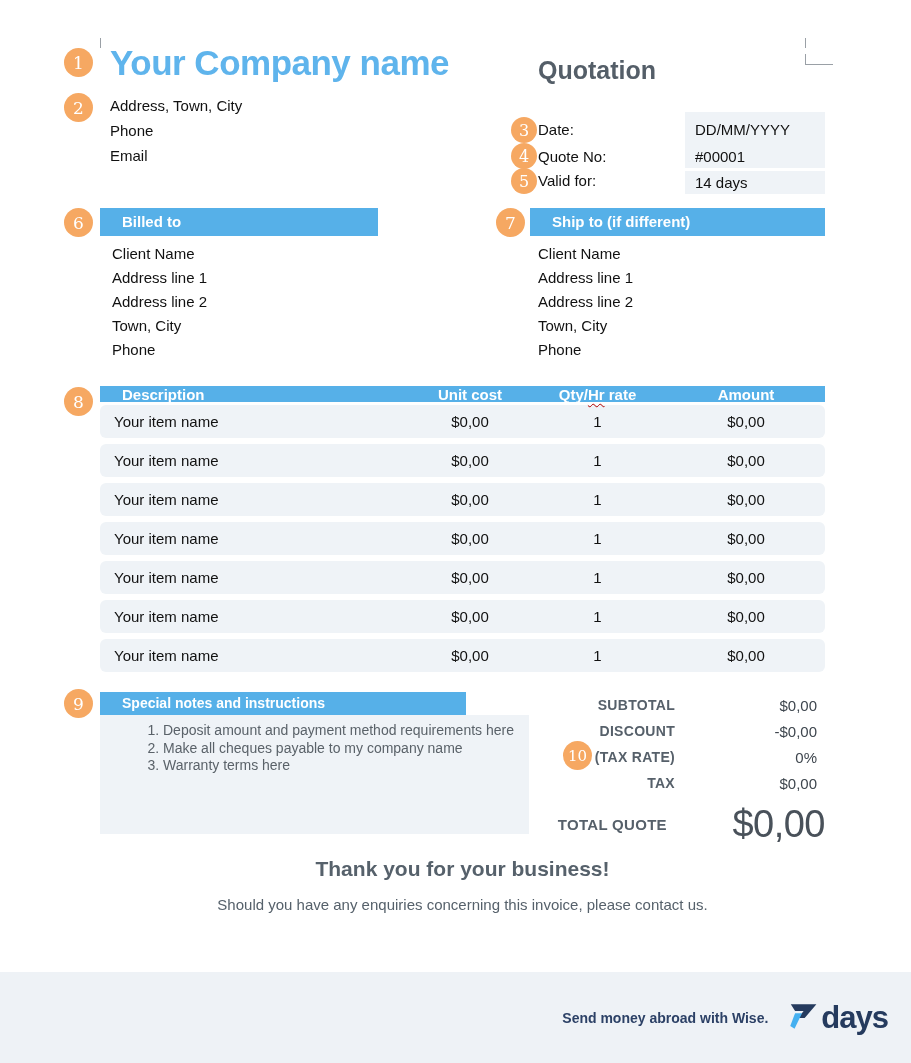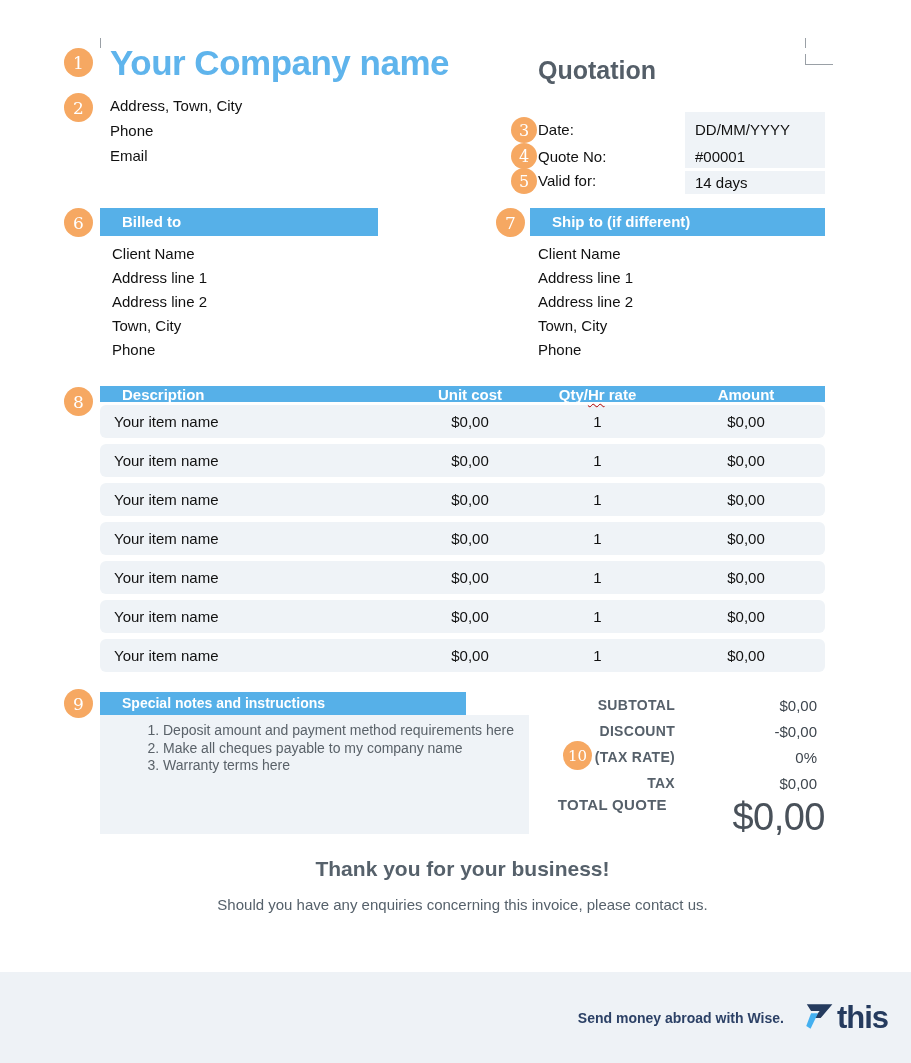--- a/index.html
+++ b/index.html
@@ -45,21 +45,21 @@
   
   .notes-bar{left:100px;top:692px;width:366px;height:23px;line-height:23px;font-size:14px;}
   .notes-body{position:absolute;left:100px;top:715px;width:429px;height:119px;background:#EFF3F7;box-sizing:border-box;}
   .notes-body ol{margin:0;padding:7px 14px 0 63px;font-size:14px;line-height:17.5px;color:#5A6269;}
   .notes-body li::marker{color:#5A6269;}
   
   .totals{position:absolute;left:530px;top:692px;width:295px;}
   .trow-total{display:flex;height:26px;align-items:center;}
   .t-label{width:145px;text-align:right;font-weight:bold;font-size:14px;color:#56606A;letter-spacing:0.3px;}
   .t-value{width:142px;text-align:right;font-size:15px;color:#3E464E;}
-  .grand{display:flex;align-items:flex-start;height:40px;margin-top:0;gap:24px;}
+  .grand{display:flex;align-items:center;height:40px;margin-top:8px;gap:24px;}
   .grand .t-label{font-size:15px;}
   .grand .t-value{font-size:38px;color:#49515A;letter-spacing:-0.5px;}
   
   .closing{position:absolute;left:100px;top:853px;width:725px;text-align:center;color:#56616B;}
   .closing h3{margin:4px 0 0 0;font-size:21px;font-weight:bold;}
   .closing p{margin:15px 0 0 0;font-size:15px;}
   
   .footer{
     position:absolute;left:0;top:972px;width:911px;height:91px;background:#EEF2F6;
     display:flex;align-items:center;justify-content:flex-end;padding-right:23px;box-sizing:border-box;
@@ -215,17 +215,17 @@
     <p>Should you have any enquiries concerning this invoice, please contact us.</p>
   </div>
 
   <div class="footer">
     <span class="tagline">Send money abroad with Wise.</span>
     <span class="wise-logo">
       <svg width="32" height="29" viewBox="0 0 60 54">
         <path d="M9 2 H57 L35 28 H23 L33 15 H17 Z" fill="#253B5E"></path>
         <path d="M17 19 L30 19 L16 48 L8 43 Z" fill="#44B0F0"></path>
       </svg>
-      <span class="wordmark">this</span>
+      <span class="wordmark">days</span>
     </span>
   </div>
 
 </div>
 
 </body></html>

